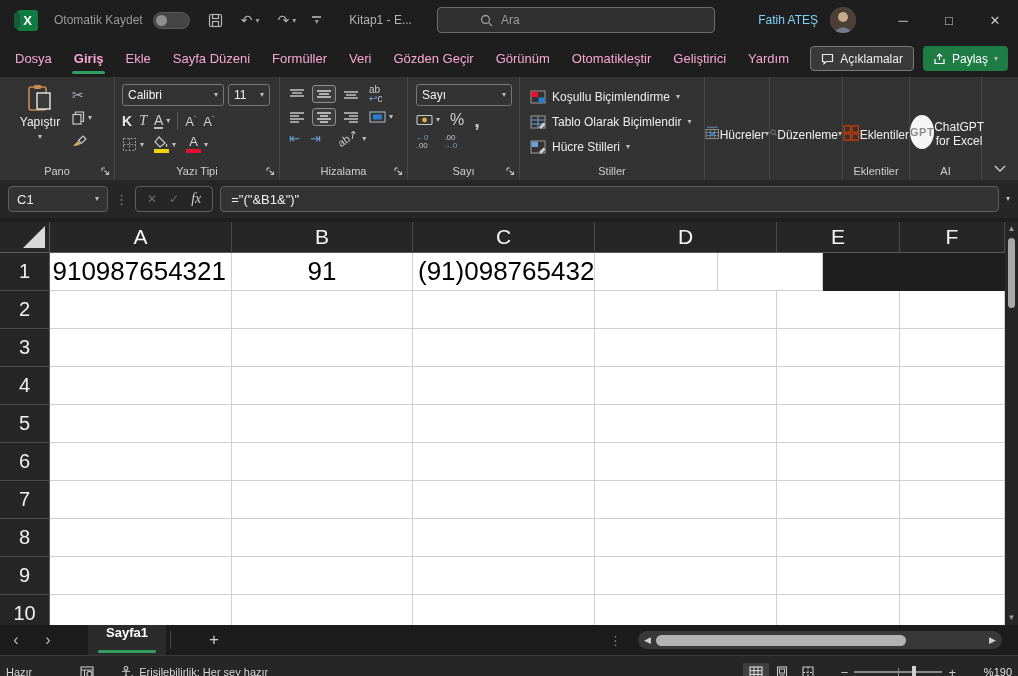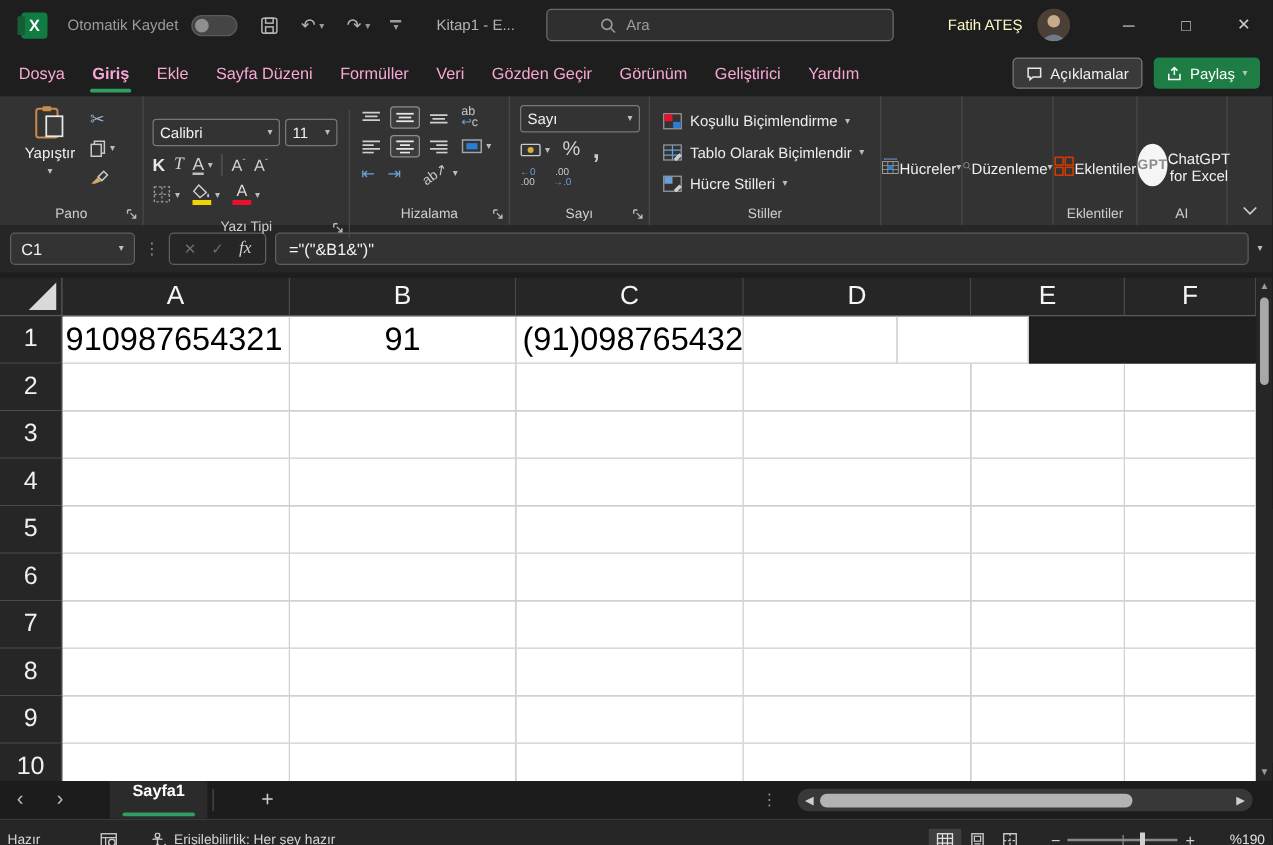--- a/index.html
+++ b/index.html
@@ -22,21 +22,21 @@
   .toggle .knob { position:absolute; left:2px; top:2px; width:11px; height:11px; border-radius:50%; background:#8f8f8f; }
   .tb-btn { color:#b5b5b5; margin-left:18px; display:flex; align-items:center; gap:3px; font-size:14px; }
   .tb-dd { font-size:8px; color:#9a9a9a; }
   .qat-custom { display:flex; flex-direction:column; align-items:center; margin-left:16px; }
   .qat-custom .bar { width:9px; height:1.5px; background:#9a9a9a; margin-bottom:1px; }
   .qat-custom .chev { font-size:8px; color:#9a9a9a; line-height:5px; }
   .doctitle { color:#b3b3b3; margin-left:28px; font-size:12px; }
   .searchbox { position:absolute; left:437px; top:7px; width:278px; height:26px; background:#2f2f2f;
     border:1px solid #6b6b6b; border-radius:4px; display:flex; align-items:center; padding-left:42px; gap:8px; color:#9c9c9c; }
   .tb-right { position:absolute; right:0; top:0; height:40px; display:flex; align-items:center; }
-  .username { color:#fef9c3; margin-right:12px; }
+  .username { color:#7dd3fc; margin-right:12px; }
   .avatar { width:26px; height:26px; border-radius:50%; background:#5f4a3a; overflow:hidden; margin-right:24px; }
   .winbtn { width:46px; height:40px; display:flex; align-items:center; justify-content:center; color:#c9c9c9; font-size:13px; }
 
   
   .tabsrow { height:37px; background:#1e1e1e; display:flex; align-items:center; padding-left:4px; position:relative; }
   .rtab { padding:0 11px; height:37px; display:flex; align-items:center; font-size:13px; color:#f9a8d4; position:relative; }
   .rtab.active { font-weight:bold; }
   .rtab.active::after { content:""; position:absolute; left:9px; right:9px; bottom:3px; height:3px; border-radius:2px; background:var(--tab-underline,#2f9e5f); }
   .tabsrow-right { position:absolute; right:10px; top:6px; display:flex; gap:9px; }
   .btn-comments { height:25px; background:#3a3a3a; border:1px solid #7a7a7a; border-radius:4px; display:flex;
@@ -57,21 +57,21 @@
 
   
   .g-pano { width:115px; }
   .paste { position:absolute; left:12px; top:7px; width:56px; display:flex; flex-direction:column; align-items:center; }
   .paste .plabel { font-size:12px; color:#f0f0f0; margin-top:3px; }
   .paste .ddv { margin-top:4px; }
   .pano-col { position:absolute; left:72px; top:10px; display:flex; flex-direction:column; gap:8px; }
   .cuticon { color:#9db3c8; font-size:14px; }
 
   
-  .g-font { width:165px; padding:7px 6px 0 7px;margin-top:11px; }
+  .g-font { width:165px; padding:7px 6px 0 7px; }
   .fontrow1 { display:flex; gap:4px; }
   .fontrow { display:flex; align-items:center; margin-top:6px; gap:7px; }
   .fk { font-weight:bold; font-size:14px; color:#e8e8e8; }
   .fi { font-style:italic; font-family:"Liberation Serif",serif; font-size:14px; color:#d0d0d0; }
   .fu { font-size:14px; color:#d0d0d0; border-bottom:2px solid #bdbdbd; line-height:14px; }
   .sep-v { width:1px; height:18px; background:#5a5a5a; }
   .fgrow { font-size:13px; color:#d0d0d0; position:relative; }
   .fgrow sup { font-size:7px; color:#bdbdbd; }
   .colorbtn { display:flex; flex-direction:column; align-items:center; line-height:12px; }
   .colorbtn .glyph { font-size:13px; color:#d8d8d8; }
@@ -225,20 +225,21 @@
 <div class="tabsrow">
   <div style="display:flex;">
       <div class="rtab">Dosya</div>
       <div class="rtab active">Giriş</div>
       <div class="rtab">Ekle</div>
       <div class="rtab">Sayfa Düzeni</div>
       <div class="rtab">Formüller</div>
       <div class="rtab">Veri</div>
       <div class="rtab">Gözden Geçir</div>
       <div class="rtab">Görünüm</div>
+      <div class="rtab">Otomatikleştir</div>
       <div class="rtab">Geliştirici</div>
       <div class="rtab">Yardım</div>
     </div>
   <div class="tabsrow-right">
     <div class="btn-comments">
       <svg width="13" height="12" viewBox="0 0 13 12">
         <path d="M1.5 1.5 h10 v7 h-6 l-2.5 2.2 v-2.2 h-1.5 Z" fill="none" stroke="#e8e8e8" stroke-width="1.2"></path>
       </svg>
       <span>Açıklamalar</span>
     </div>

